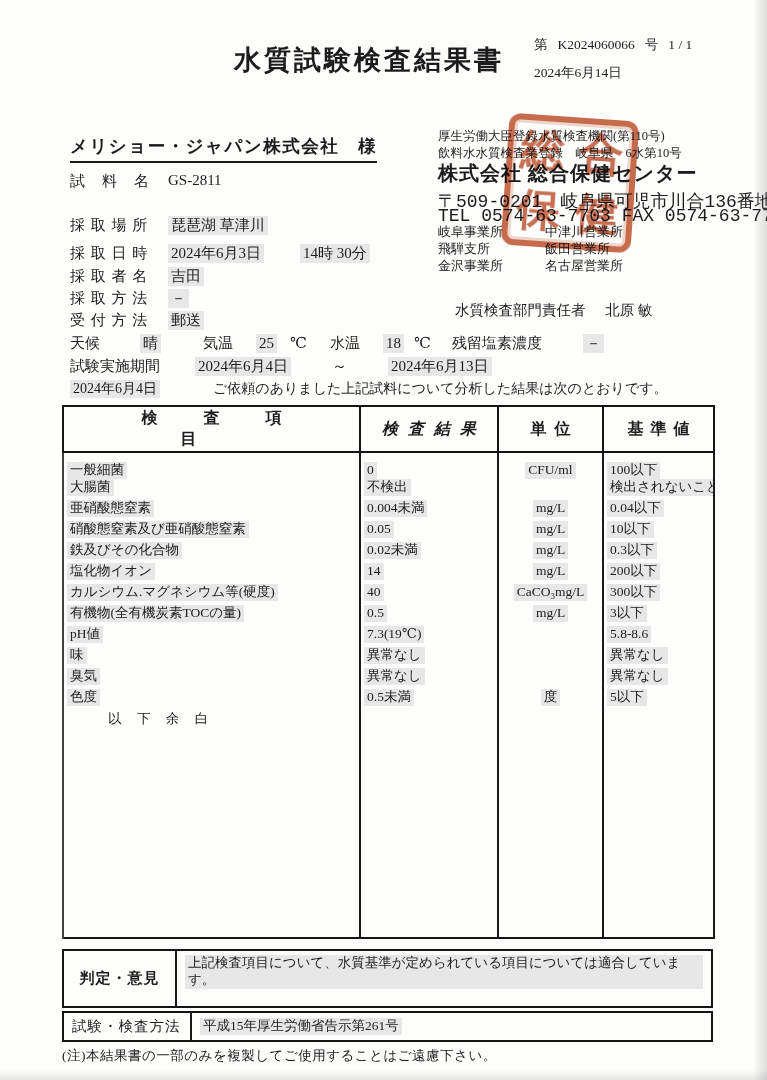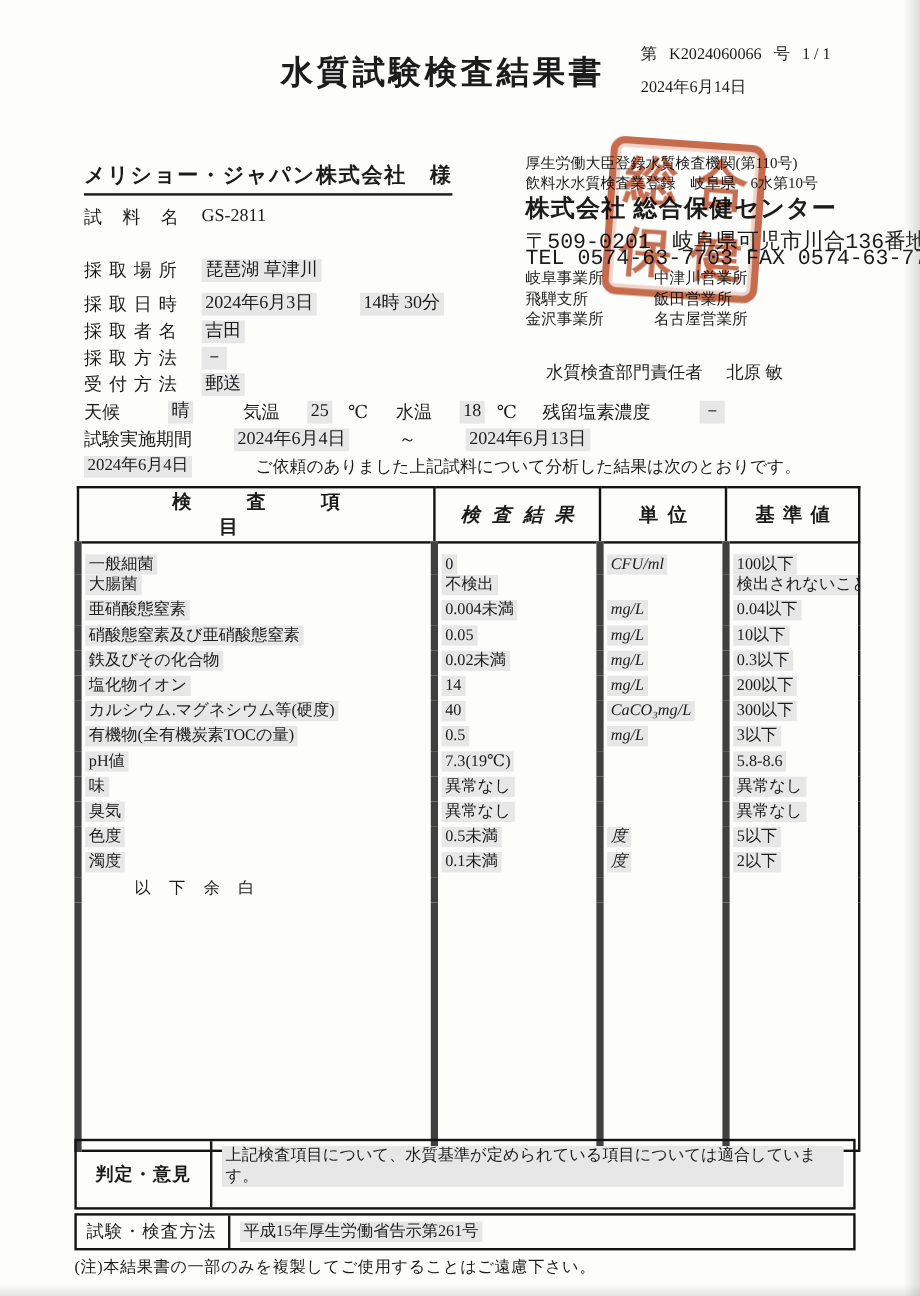--- a/index.html
+++ b/index.html
@@ -30,28 +30,28 @@
   .manager .mn{margin-left:16px;}
   
   .seal{left:505px;top:117px;width:118px;height:120px;border:6px solid rgba(186,72,34,0.8);
         border-radius:12px;transform:rotate(4deg);mix-blend-mode:multiply;
         box-shadow:inset 0 0 0 3px rgba(186,72,34,0.22);display:grid;grid-template-columns:1fr 1fr;
         align-items:center;justify-items:center;filter:blur(0.4px);}
   .seal span{font-size:44px;font-weight:bold;color:rgba(186,72,34,0.78);line-height:1.1;}
   
   .rtable{left:62px;top:405px;border-collapse:collapse;table-layout:fixed;width:651px;}
   .rtable,.rtable th{border:2.5px solid #141414;}
-  .rtable td{border-left:6px solid #404040;border-right:2px solid #1a1a1a;padding:0 3px;
+  .rtable td{border-left:2px solid #404040;border-right:2px solid #1a1a1a;padding:0 3px;
              font-size:13.5px;height:21px;vertical-align:top;overflow:hidden;white-space:nowrap;}
   .rtable th{height:30px;font-size:16px;font-weight:600;text-align:center;}
   .h-item{letter-spacing:46px;text-indent:46px;}
   .h-result{letter-spacing:10px;text-indent:10px;font-style:italic;}
   .h-unit{letter-spacing:8px;text-indent:8px;}
   .h-std{letter-spacing:7px;text-indent:7px;}
-  .c-unit{font-style:italic;}
+  .c-unit{text-align:center;}
   .blanknote td{padding-left:44px;letter-spacing:6px;}
   .spacer td{height:206px;}
   
   .jbox{left:62px;top:949px;width:647px;height:55px;border:2.5px solid #141414;display:flex;}
   .jlabel{width:111px;border-right:2px solid #1a1a1a;display:flex;align-items:center;
           justify-content:center;font-size:15px;letter-spacing:1px;font-weight:bold;}
   .jcomment{flex:1;padding:4px 8px;font-size:13.5px;}
   .mbox{left:62px;top:1011px;width:647px;height:27px;border:2.5px solid #141414;display:flex;align-items:center;}
   .mlabel{width:128px;border-right:2px solid #1a1a1a;height:100%;display:flex;align-items:center;
           padding-left:8px;box-sizing:border-box;font-size:14.5px;letter-spacing:1px;}
@@ -233,26 +233,20 @@
           <td><span class="v">異常なし</span></td>
           <td class="c-unit"></td>
           <td><span class="v">異常なし</span></td>
         </tr>
     <tr>
           <td><span class="v">色度</span></td>
           <td><span class="v">0.5未満</span></td>
           <td class="c-unit"><span class="v">度</span></td>
           <td><span class="v">5以下</span></td>
         </tr>
-    <tr>
-          <td><span class="v">濁度</span></td>
-          <td><span class="v">0.1未満</span></td>
-          <td class="c-unit"><span class="v">度</span></td>
-          <td><span class="v">2以下</span></td>
-        </tr>
     <tr class="blanknote">
           <td>以 下 余 白</td>
           <td></td>
           <td class="c-unit"></td>
           <td></td>
         </tr>
     <tr class="spacer">
           <td></td>
           <td></td>
           <td></td>

